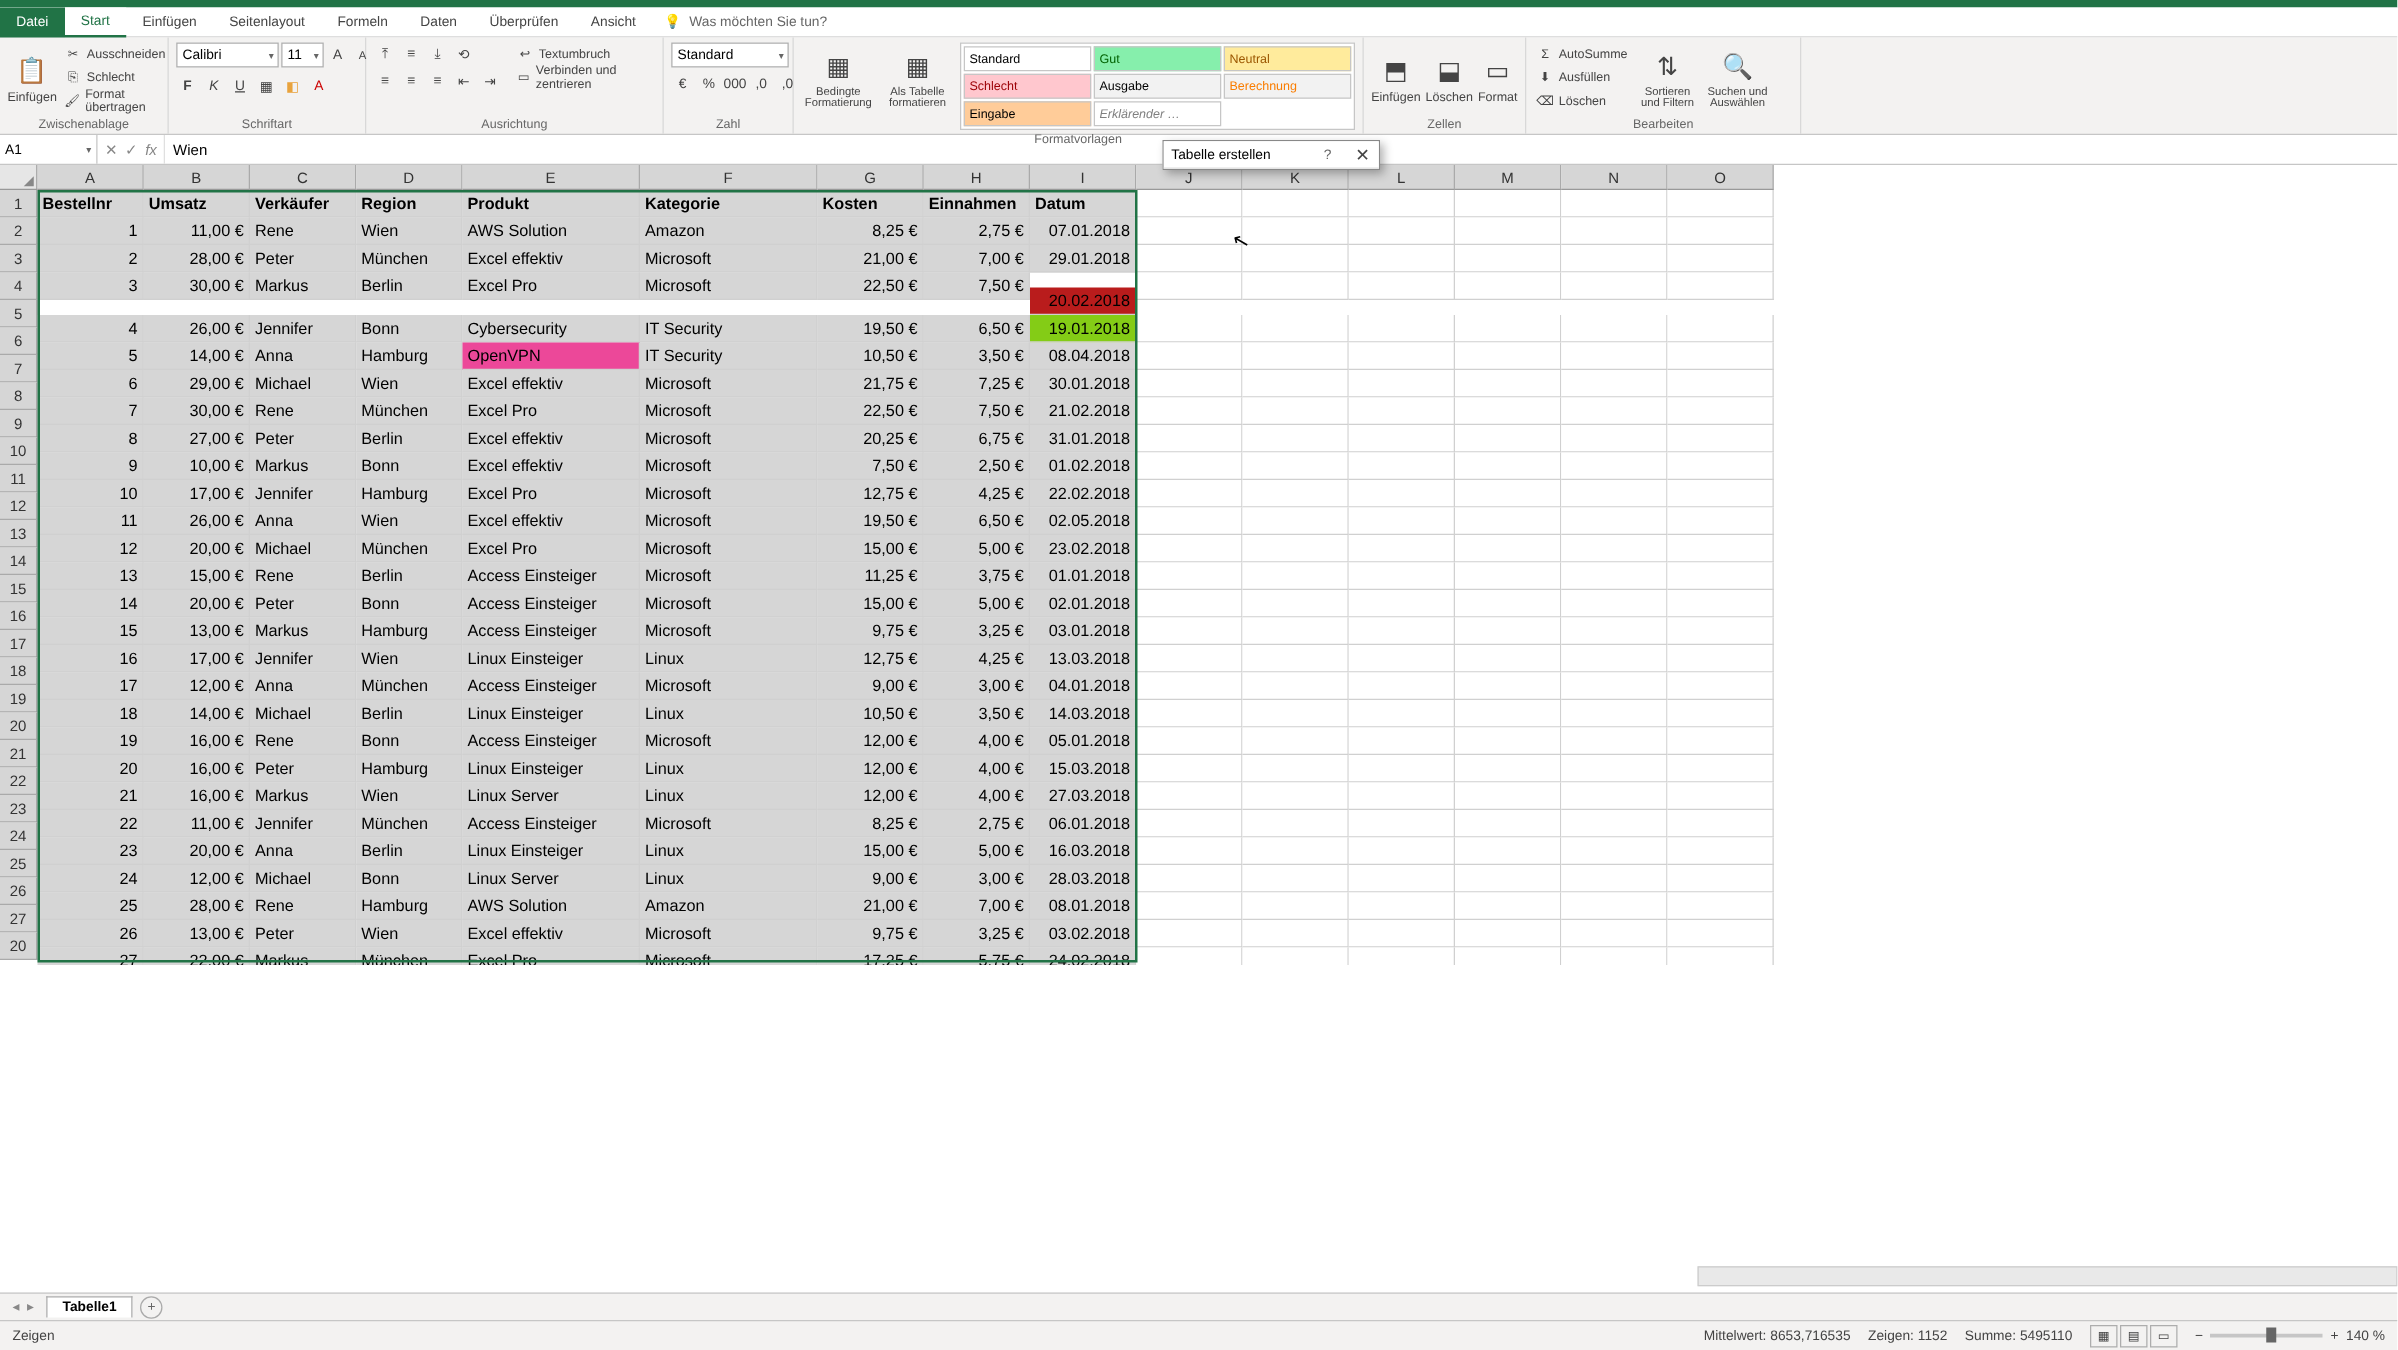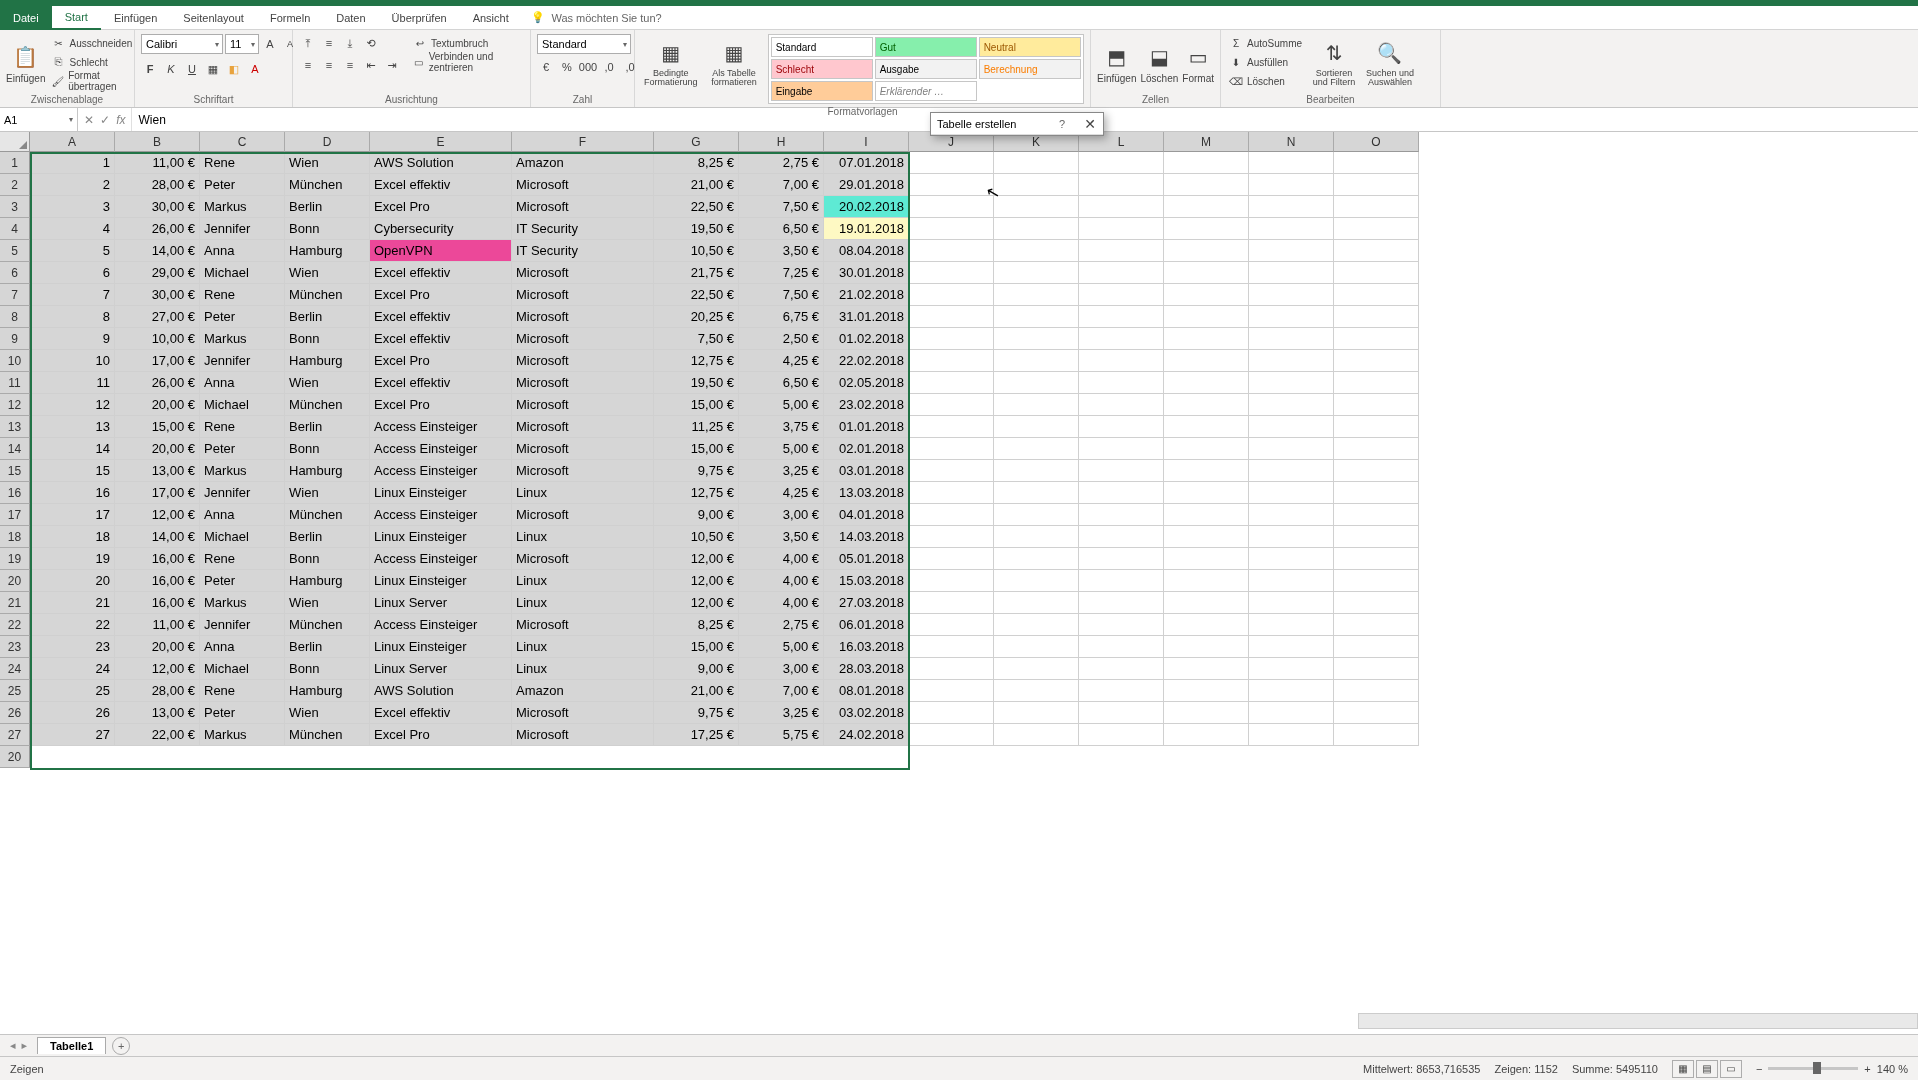--- a/index.html
+++ b/index.html
@@ -313,20 +313,37 @@
       <div class="rh">22</div>
       <div class="rh">23</div>
       <div class="rh">24</div>
       <div class="rh">25</div>
       <div class="rh">26</div>
       <div class="rh">27</div>
       <div class="rh">20</div>
     </div>
   <div class="grid" id="grid">
       <div class="grid-row sel">
+        <div class="cell hdr" style="width: 85px; background: rgb(214, 214, 214);">Bestellnr</div>
+        <div class="cell hdr" style="width: 85px; background: rgb(214, 214, 214);">Umsatz</div>
+        <div class="cell hdr" style="width: 85px; background: rgb(214, 214, 214);">Verkäufer</div>
+        <div class="cell hdr" style="width: 85px; background: rgb(214, 214, 214);">Region</div>
+        <div class="cell hdr" style="width: 142px; background: rgb(214, 214, 214);">Produkt</div>
+        <div class="cell hdr" style="width: 142px; background: rgb(214, 214, 214);">Kategorie</div>
+        <div class="cell hdr" style="width: 85px; background: rgb(214, 214, 214);">Kosten</div>
+        <div class="cell hdr" style="width: 85px; background: rgb(214, 214, 214);">Einnahmen</div>
+        <div class="cell hdr" style="width: 85px; background: rgb(214, 214, 214);">Datum</div>
+        <div class="cell" style="width: 85px; background: rgb(255, 255, 255);"></div>
+        <div class="cell" style="width: 85px; background: rgb(255, 255, 255);"></div>
+        <div class="cell" style="width: 85px; background: rgb(255, 255, 255);"></div>
+        <div class="cell" style="width: 85px; background: rgb(255, 255, 255);"></div>
+        <div class="cell" style="width: 85px; background: rgb(255, 255, 255);"></div>
+        <div class="cell" style="width: 85px; background: rgb(255, 255, 255);"></div>
+      </div>
+      <div class="grid-row sel">
         <div class="cell num" style="width: 85px; background: rgb(214, 214, 214);">1</div>
         <div class="cell num" style="width: 85px; background: rgb(214, 214, 214);">11,00 €</div>
         <div class="cell" style="width: 85px; background: rgb(214, 214, 214);">Rene</div>
         <div class="cell" style="width: 85px; background: rgb(214, 214, 214);">Wien</div>
         <div class="cell" style="width: 142px; background: rgb(214, 214, 214);">AWS Solution</div>
         <div class="cell" style="width: 142px; background: rgb(214, 214, 214);">Amazon</div>
         <div class="cell num" style="width: 85px; background: rgb(214, 214, 214);">8,25 €</div>
         <div class="cell num" style="width: 85px; background: rgb(214, 214, 214);">2,75 €</div>
         <div class="cell num" style="width: 85px; background: rgb(214, 214, 214);">07.01.2018</div>
         <div class="cell" style="width: 85px; background: rgb(255, 255, 255);"></div>
@@ -355,38 +372,38 @@
       </div>
       <div class="grid-row sel">
         <div class="cell num" style="width: 85px; background: rgb(214, 214, 214);">3</div>
         <div class="cell num" style="width: 85px; background: rgb(214, 214, 214);">30,00 €</div>
         <div class="cell" style="width: 85px; background: rgb(214, 214, 214);">Markus</div>
         <div class="cell" style="width: 85px; background: rgb(214, 214, 214);">Berlin</div>
         <div class="cell" style="width: 142px; background: rgb(214, 214, 214);">Excel Pro</div>
         <div class="cell" style="width: 142px; background: rgb(214, 214, 214);">Microsoft</div>
         <div class="cell num" style="width: 85px; background: rgb(214, 214, 214);">22,50 €</div>
         <div class="cell num" style="width: 85px; background: rgb(214, 214, 214);">7,50 €</div>
-        <div class="cell num" style="width: 85px; background: #5eead4;">20.02.2018</div>
+        <div class="cell num" style="width: 85px; background: #b91c1c; margin-top: 12px;">20.02.2018</div>
         <div class="cell" style="width: 85px; background: rgb(255, 255, 255);"></div>
         <div class="cell" style="width: 85px; background: rgb(255, 255, 255);"></div>
         <div class="cell" style="width: 85px; background: rgb(255, 255, 255);"></div>
         <div class="cell" style="width: 85px; background: rgb(255, 255, 255);"></div>
         <div class="cell" style="width: 85px; background: rgb(255, 255, 255);"></div>
         <div class="cell" style="width: 85px; background: rgb(255, 255, 255);"></div>
       </div>
       <div class="grid-row sel">
         <div class="cell num" style="width: 85px; background: rgb(214, 214, 214);">4</div>
         <div class="cell num" style="width: 85px; background: rgb(214, 214, 214);">26,00 €</div>
         <div class="cell" style="width: 85px; background: rgb(214, 214, 214);">Jennifer</div>
         <div class="cell" style="width: 85px; background: rgb(214, 214, 214);">Bonn</div>
         <div class="cell" style="width: 142px; background: rgb(214, 214, 214);">Cybersecurity</div>
         <div class="cell" style="width: 142px; background: rgb(214, 214, 214);">IT Security</div>
         <div class="cell num" style="width: 85px; background: rgb(214, 214, 214);">19,50 €</div>
         <div class="cell num" style="width: 85px; background: rgb(214, 214, 214);">6,50 €</div>
-        <div class="cell num" style="width: 85px; background: #fef9c3; text-align: right;">19.01.2018</div>
+        <div class="cell num" style="width: 85px; background: #84cc16; text-align: right;">19.01.2018</div>
         <div class="cell" style="width: 85px; background: rgb(255, 255, 255);"></div>
         <div class="cell" style="width: 85px; background: rgb(255, 255, 255);"></div>
         <div class="cell" style="width: 85px; background: rgb(255, 255, 255);"></div>
         <div class="cell" style="width: 85px; background: rgb(255, 255, 255);"></div>
         <div class="cell" style="width: 85px; background: rgb(255, 255, 255);"></div>
         <div class="cell" style="width: 85px; background: rgb(255, 255, 255);"></div>
       </div>
       <div class="grid-row sel">
         <div class="cell num" style="width: 85px; background: rgb(214, 214, 214);">5</div>
         <div class="cell num" style="width: 85px; background: rgb(214, 214, 214);">14,00 €</div>

